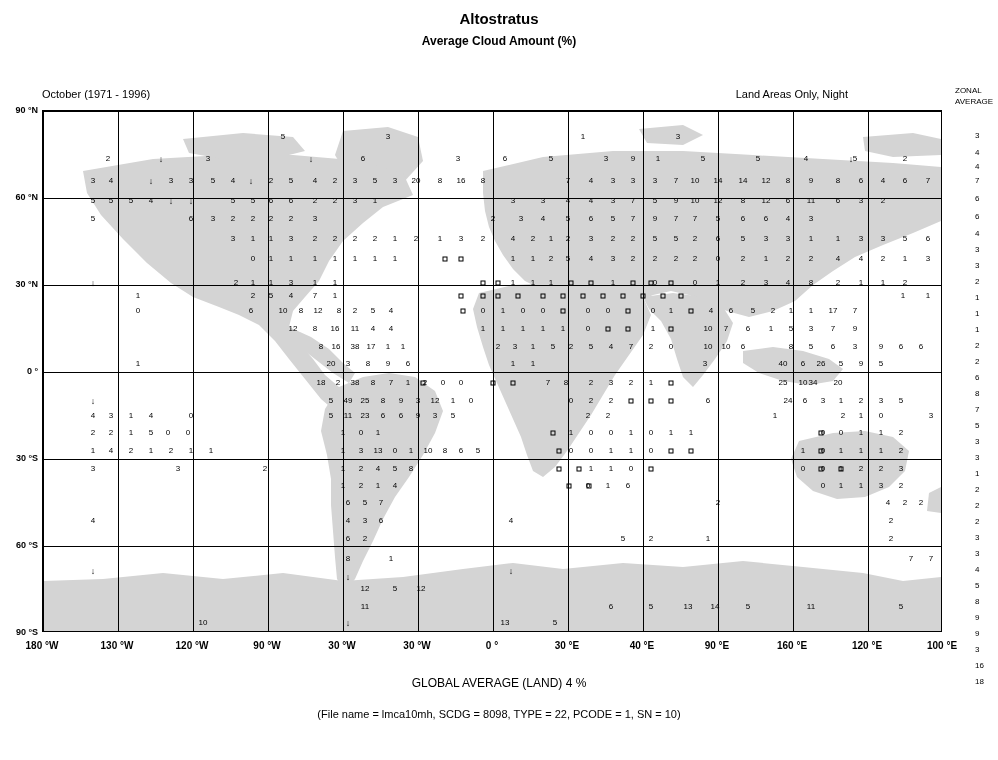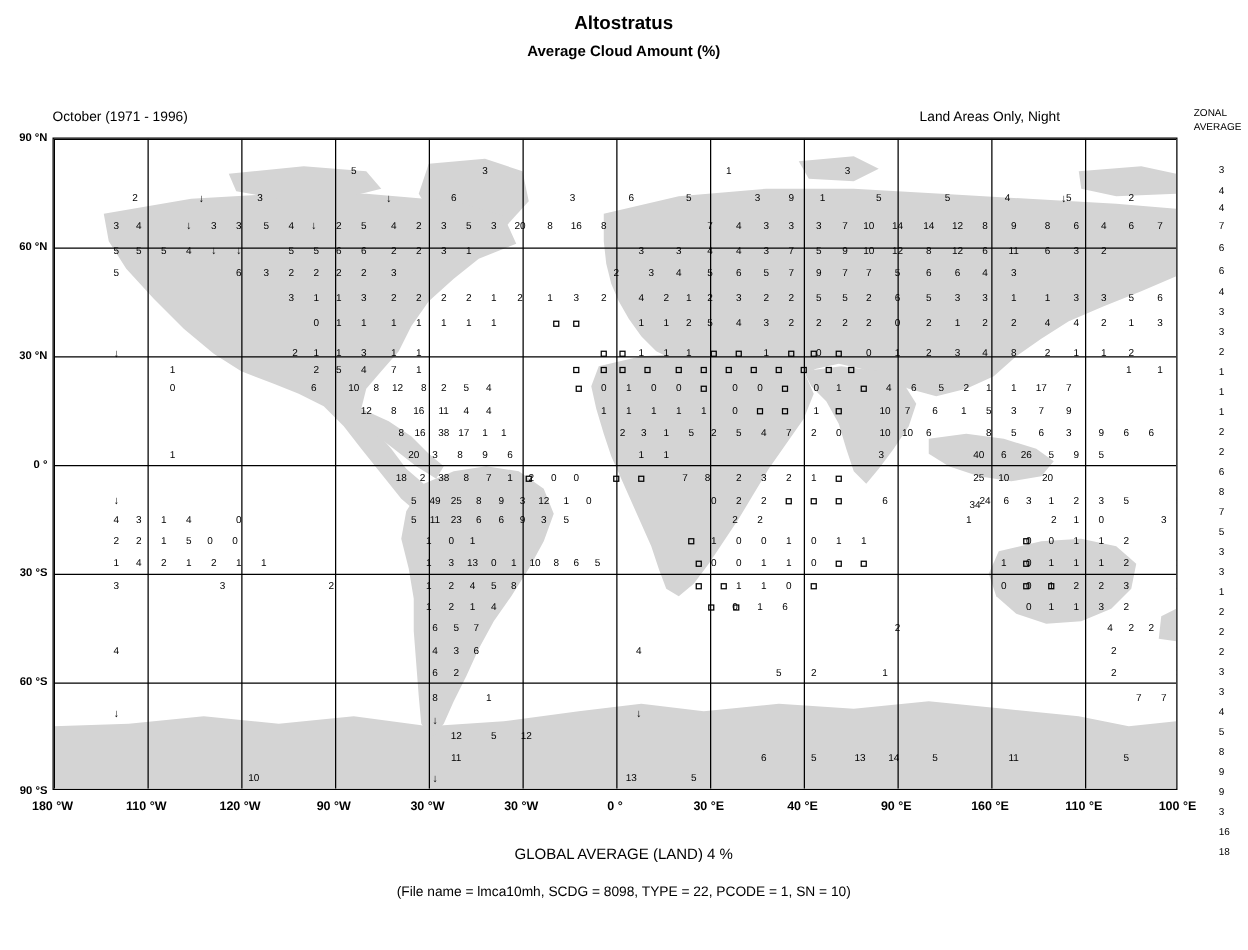--- a/index.html
+++ b/index.html
@@ -502,21 +502,21 @@
       <div class="cellnum" style="left: 400px; top: 272px;">0</div>
       <div class="cellnum" style="left: 418px; top: 272px;">0</div>
       <div class="cellnum" style="left: 505px; top: 272px;">7</div>
       <div class="cellnum" style="left: 523px; top: 272px;">8</div>
       <div class="cellnum" style="left: 548px; top: 272px;">2</div>
       <div class="cellnum" style="left: 568px; top: 272px;">3</div>
       <div class="cellnum" style="left: 588px; top: 272px;">2</div>
       <div class="cellnum" style="left: 608px; top: 272px;">1</div>
       <div class="cellnum" style="left: 740px; top: 272px;">25</div>
       <div class="cellnum" style="left: 760px; top: 272px;">10</div>
-      <div class="cellnum" style="left: 737px; top: 272px; margin-top: 21px;">34</div>
+      <div class="cellnum" style="left: 770px; top: 272px;">34</div>
       <div class="cellnum" style="left: 795px; top: 272px;">20</div>
       <div class="cellnum" style="left: 288px; top: 290px;">5</div>
       <div class="cellnum" style="left: 305px; top: 290px;">49</div>
       <div class="cellnum" style="left: 322px; top: 290px;">25</div>
       <div class="cellnum" style="left: 340px; top: 290px;">8</div>
       <div class="cellnum" style="left: 358px; top: 290px;">9</div>
       <div class="cellnum" style="left: 375px; top: 290px;">3</div>
       <div class="cellnum" style="left: 392px; top: 290px;">12</div>
       <div class="cellnum" style="left: 410px; top: 290px;">1</div>
       <div class="cellnum" style="left: 428px; top: 290px;">0</div>
@@ -729,31 +729,31 @@
       <div class="cellarrow" style="left: 50px; top: 290px;">↓</div>
       <div class="cellarrow" style="left: 50px; top: 460px;">↓</div>
       <div class="cellarrow" style="left: 468px; top: 460px;">↓</div>
       <div class="cellarrow" style="left: 305px; top: 466px;">↓</div>
       <div class="cellarrow" style="left: 305px; top: 512px;">↓</div>
     </div>
 </div>
 
 <div id="xticks">
     <div class="xtick" style="left: 42px;">180 °W</div>
-    <div class="xtick" style="left: 117px;">110 °W</div>
+    <div class="xtick" style="left: 117px;">130 °W</div>
     <div class="xtick" style="left: 192px;">120 °W</div>
     <div class="xtick" style="left: 267px;">90 °W</div>
     <div class="xtick" style="left: 342px;">30 °W</div>
     <div class="xtick" style="left: 417px;">30 °W</div>
     <div class="xtick" style="left: 492px;">0 °</div>
     <div class="xtick" style="left: 567px;">30 °E</div>
     <div class="xtick" style="left: 642px;">40 °E</div>
     <div class="xtick" style="left: 717px;">90 °E</div>
     <div class="xtick" style="left: 792px;">160 °E</div>
-    <div class="xtick" style="left: 867px;">110 °E</div>
+    <div class="xtick" style="left: 867px;">120 °E</div>
     <div class="xtick" style="left: 942px;">100 °E</div>
   </div>
 <div id="yticks">
     <div class="ytick" style="top: 110px;">90 °N</div>
     <div class="ytick" style="top: 197px;">60 °N</div>
     <div class="ytick" style="top: 284px;">30 °N</div>
     <div class="ytick" style="top: 371px;">0 °</div>
     <div class="ytick" style="top: 458px;">30 °S</div>
     <div class="ytick" style="top: 545px;">60 °S</div>
     <div class="ytick" style="top: 632px;">90 °S</div>

